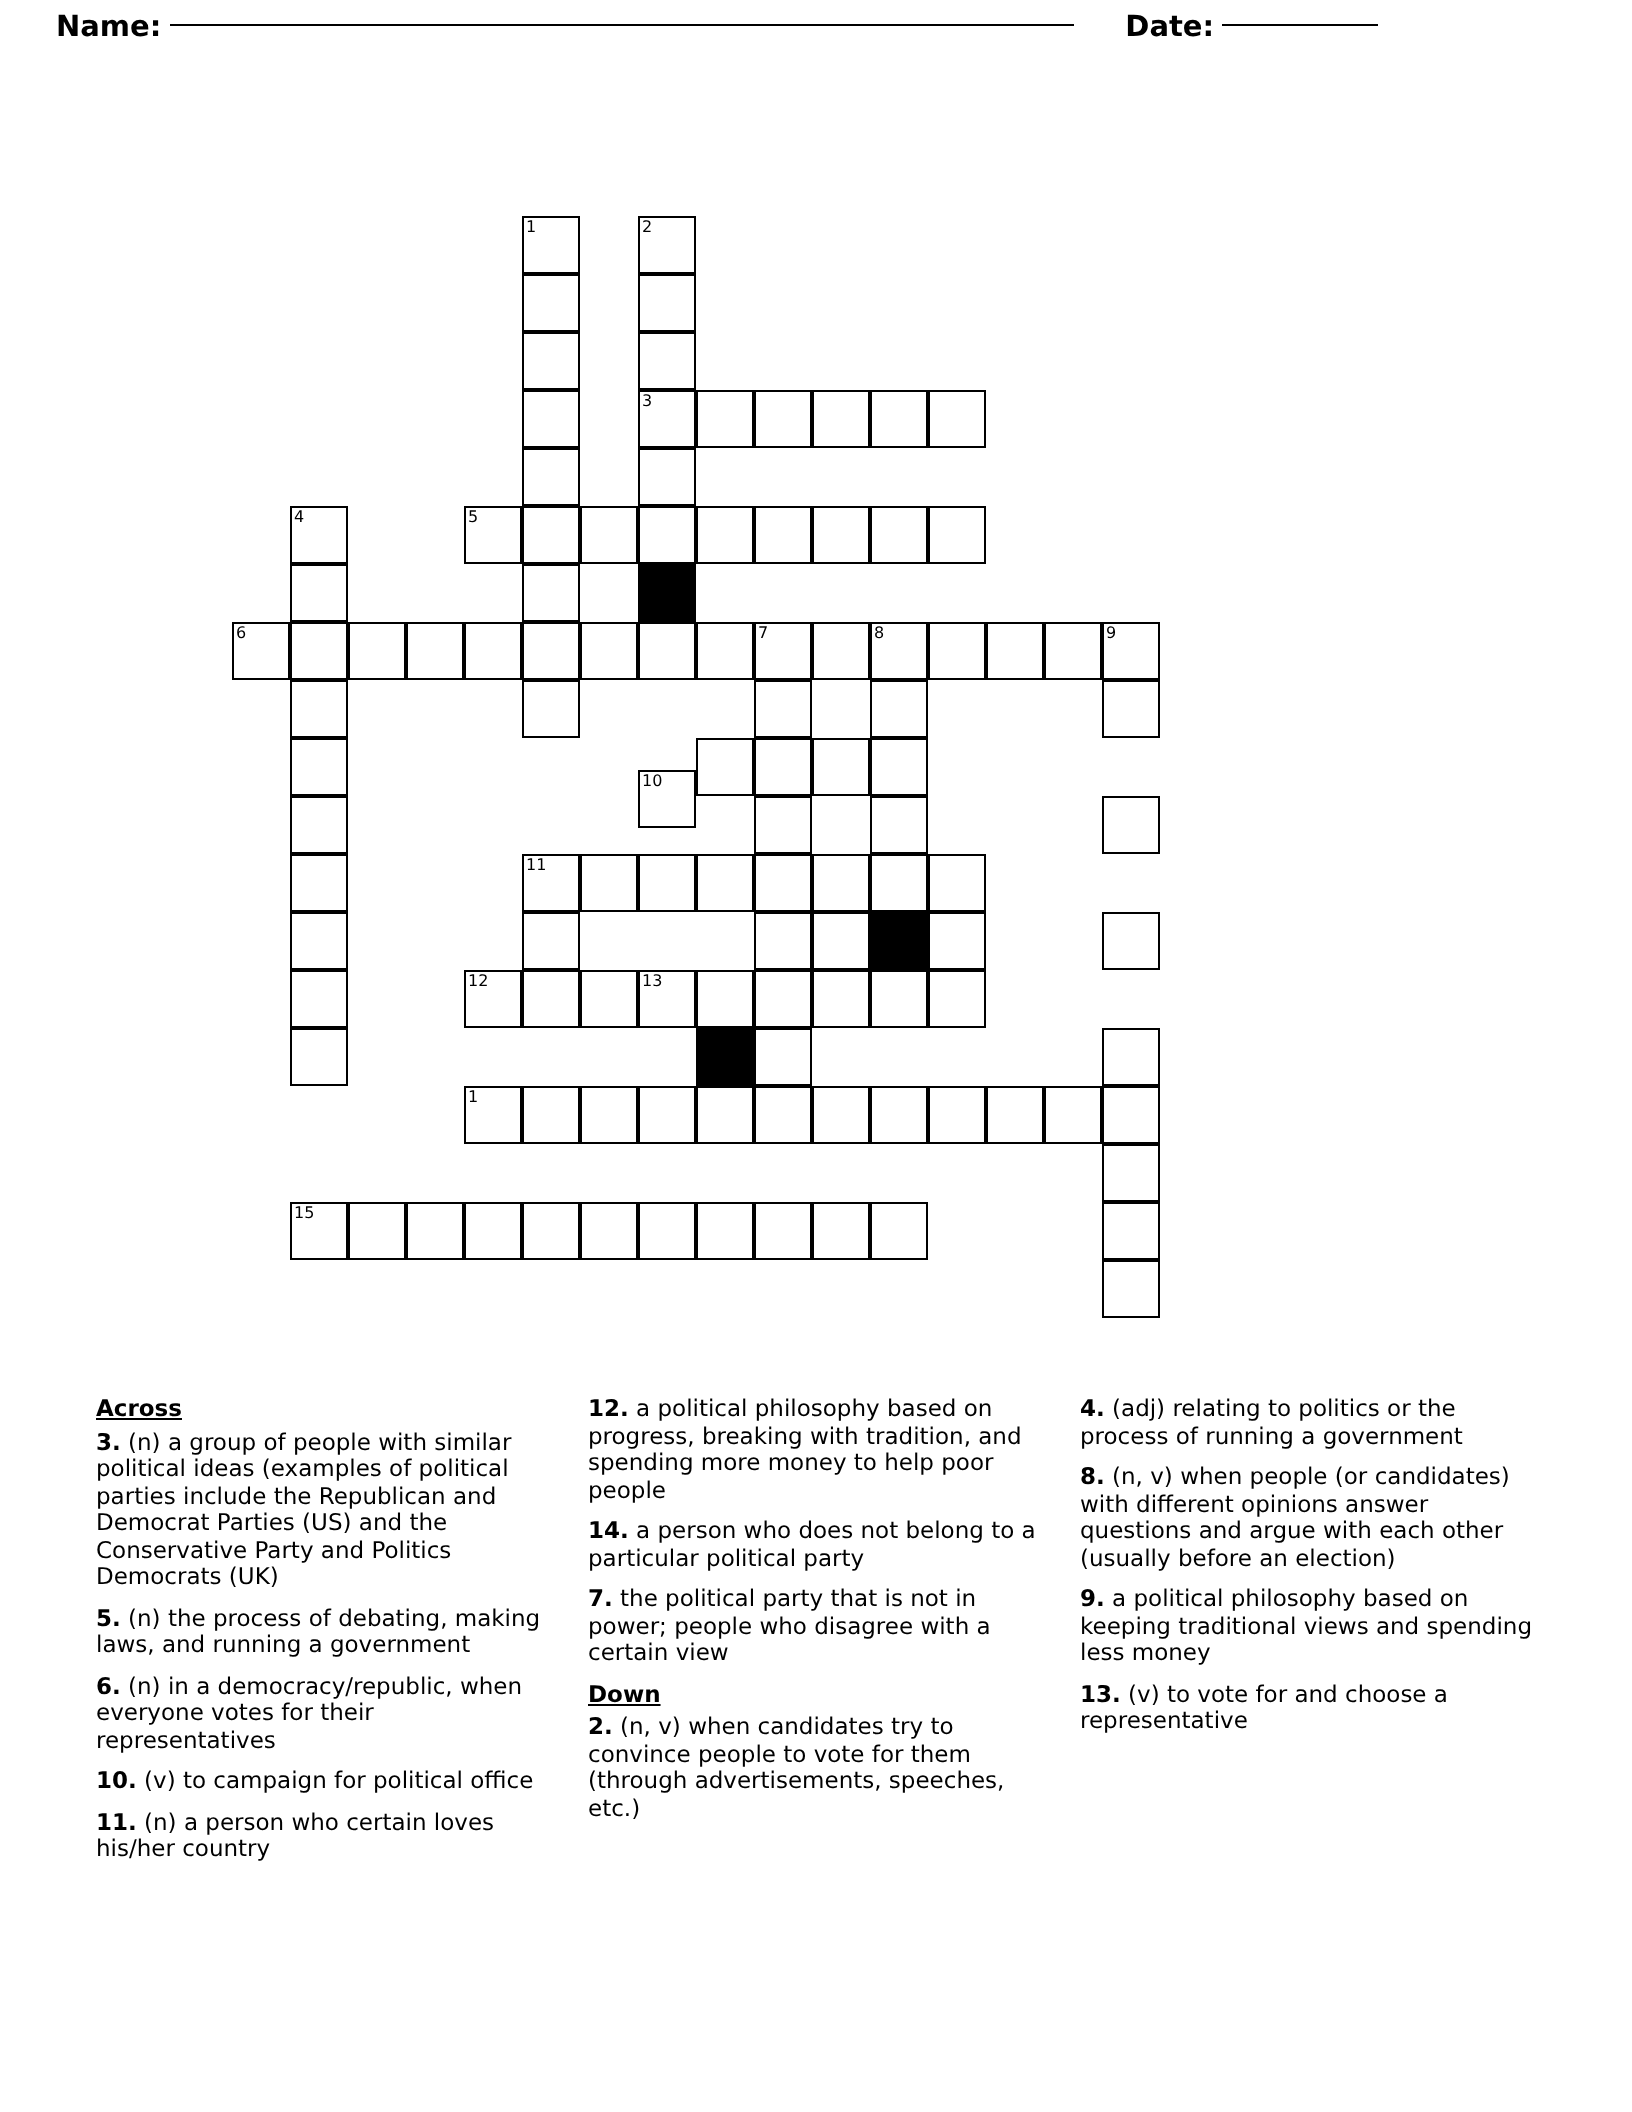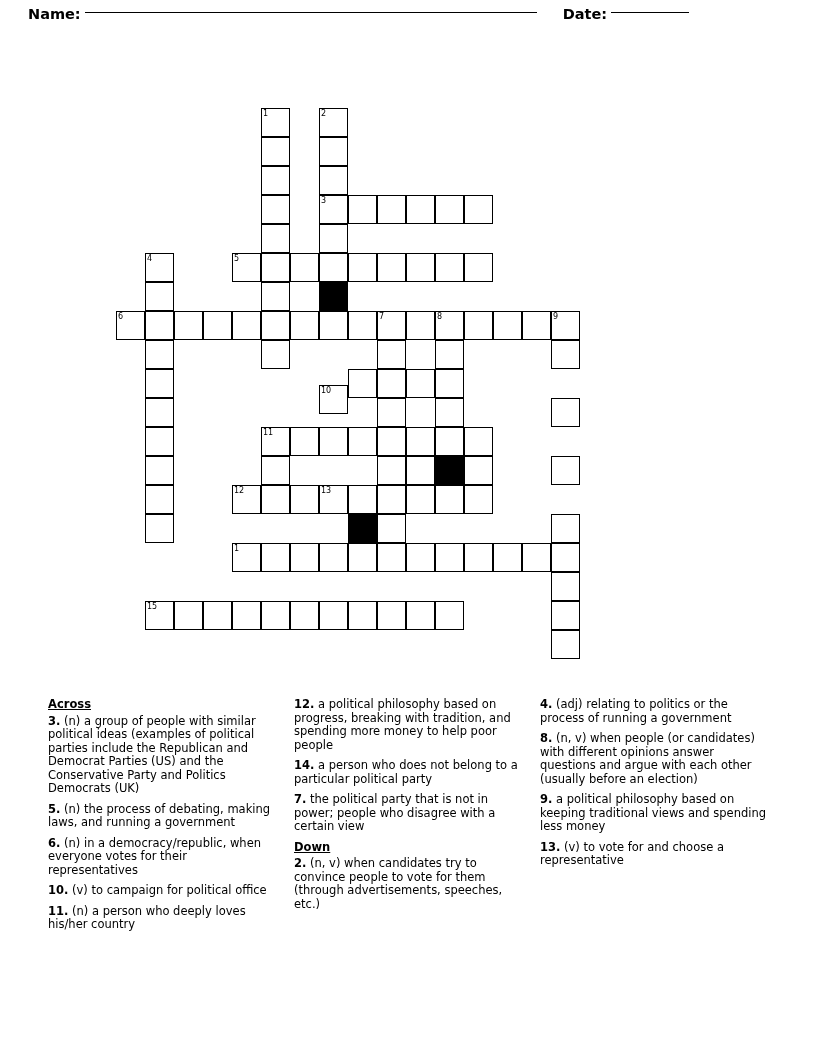--- a/index.html
+++ b/index.html
@@ -274,21 +274,21 @@
     </div>
 
   <div id="clues">
     <div class="col">
       <div class="section-head">Across</div>
       <div id="col1">
           <div class="clue"><b>3.</b><span> (n) a group of people with similar political ideas (examples of political parties include the Republican and Democrat Parties (US) and the Conservative Party and Politics Democrats (UK)</span></div>
           <div class="clue"><b>5.</b><span> (n) the process of debating, making laws, and running a government</span></div>
           <div class="clue"><b>6.</b><span> (n) in a democracy/republic, when everyone votes for their representatives</span></div>
           <div class="clue"><b>10.</b><span> (v) to campaign for political office</span></div>
-          <div class="clue"><b>11.</b><span> (n) a person who deeply loves his/her country</span></div>
+          <div class="clue"><b>11.</b><span> (n) a person who certain loves his/her country</span></div>
         </div>
     </div>
     <div class="col mid">
       <div id="col2a">
           <div class="clue"><b>12.</b><span> a political philosophy based on progress, breaking with tradition, and spending more money to help poor people</span></div>
           <div class="clue"><b>14.</b><span> a person who does not belong to a particular political party</span></div>
           <div class="clue"><b>7.</b><span> the political party that is not in power; people who disagree with a certain view</span></div>
         </div>
       <div class="section-head">Down</div>
       <div id="col2d">

